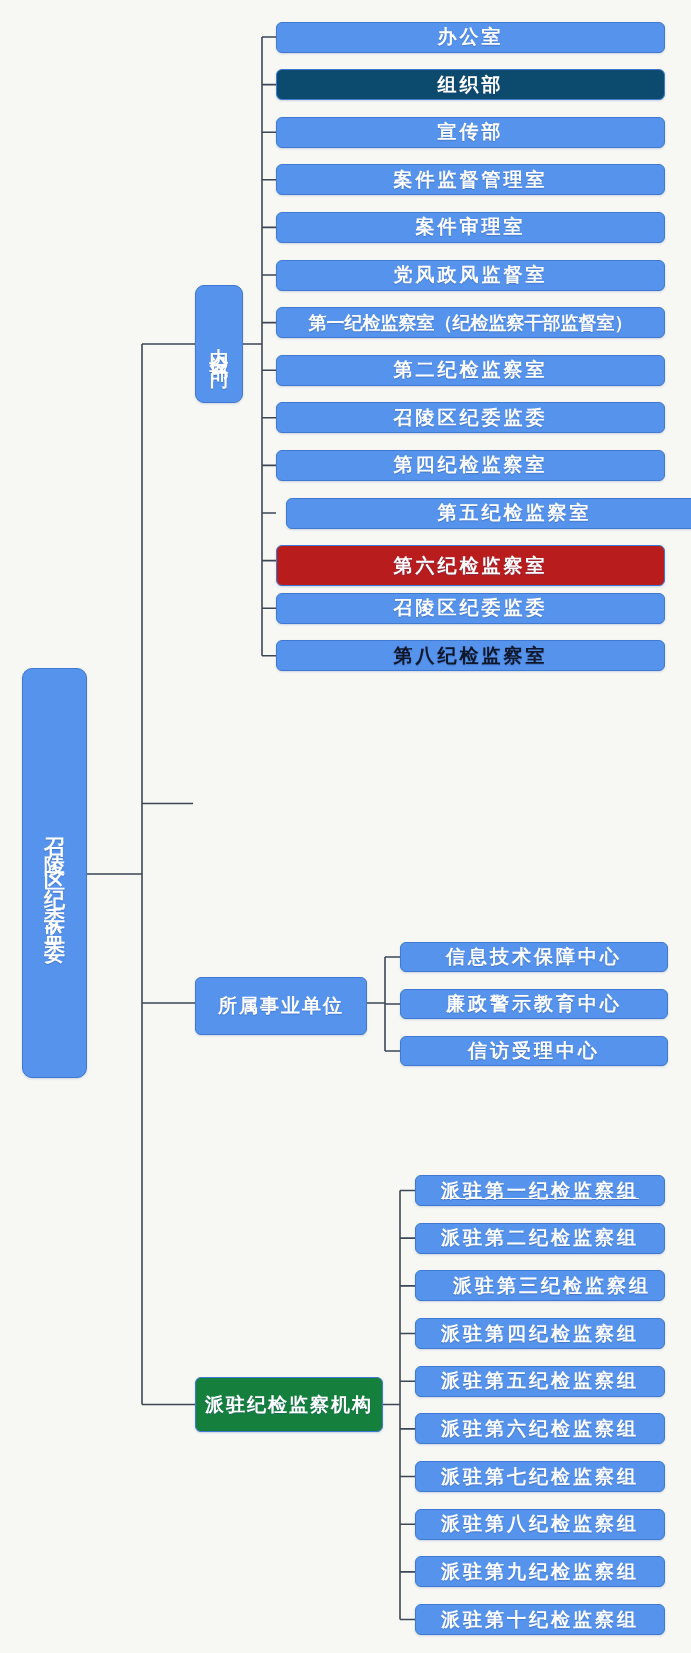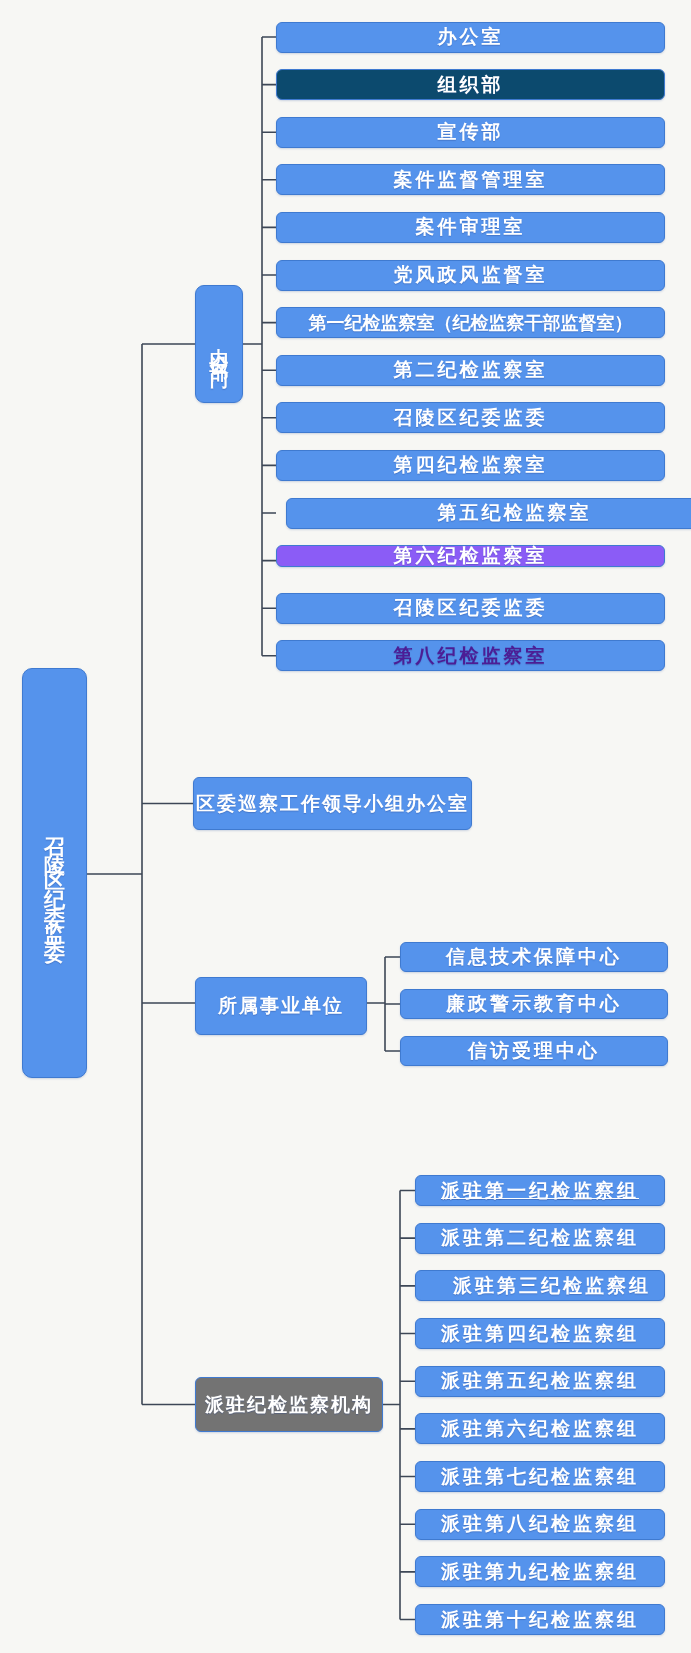--- a/index.html
+++ b/index.html
@@ -71,41 +71,40 @@
 <div class="canvas" style="background: rgb(247, 247, 244);">
 
   <svg class="connectors" id="connector-layer" viewBox="0 0 691 1653" xmlns="http://www.w3.org/2000/svg">
       <path d="M 142 344 V 1404.5 M 87 874 H 142 M 142 803.5 H 193 M 142 344 H 195 M 243 344 H 262 M 262 37 V 655.8000000000001 M 262 37 H 276 M 262 84.6 H 276 M 262 132.2 H 276 M 262 179.8 H 276 M 262 227.4 H 276 M 262 275 H 276 M 262 322.6 H 276 M 262 370.2 H 276 M 262 417.8 H 276 M 262 465.40000000000003 H 276 M 262 513 H 276 M 262 560.6 H 276 M 262 608.2 H 276 M 262 655.8000000000001 H 276 M 142 1003 H 195 M 367 1003 H 385 M 385 957 V 1051 M 385 957 H 400 M 385 1004 H 400 M 385 1051 H 400 M 142 1404.5 H 195 M 383 1404.5 H 400 M 400 1190.5 V 1619.53 M 400 1190.5 H 415 M 400 1238.17 H 415 M 400 1285.84 H 415 M 400 1333.51 H 415 M 400 1381.18 H 415 M 400 1428.85 H 415 M 400 1476.52 H 415 M 400 1524.19 H 415 M 400 1571.8600000000001 H 415 M 400 1619.53 H 415" stroke="#3d4756" stroke-width="1.6" fill="none"></path>
     </svg>
 
   <div class="node vlabel root" id="root-node" style="left: 22px; top: 668px; width: 65px; height: 410px; background: rgb(85, 147, 236); border-color: rgb(63, 122, 208); color: rgb(255, 255, 255);">召陵区纪委监委</div>
 
   <div class="node vlabel branch-v" id="branch-internal" style="left: 195px; top: 285px; width: 48px; height: 118px; background: rgb(85, 147, 236); border-color: rgb(63, 122, 208); color: rgb(255, 255, 255);">内设部门</div>
 
-  <div class="node branch-h" id="branch-inspection" style="left: 193px; top: 777px; width: 279px; height: 53px; background: rgb(85, 147, 236); border-color: rgb(63, 122, 208); color: rgb(255, 255, 255);">区委巡察工作领导小组办公室</div>
 
   <div class="node branch-h" id="branch-institutions" style="left: 195px; top: 977px; width: 172px; height: 58px; background: rgb(85, 147, 236); border-color: rgb(63, 122, 208); color: rgb(255, 255, 255);">所属事业单位</div>
 
-  <div class="node branch-h" id="branch-dispatched" style="left: 195px; top: 1377px; width: 188px; height: 55px; background: #737373; border-color: rgb(63, 122, 208); color: rgb(255, 255, 255);">派驻纪检监察机构</div>
+  <div class="node branch-h" id="branch-dispatched" style="left: 195px; top: 1377px; width: 188px; height: 55px; background: #15803d; border-color: rgb(63, 122, 208); color: rgb(255, 255, 255);">派驻纪检监察机构</div>
 
   <div id="children-internal">
       <div class="node child" style="left: 276px; top: 21.5px; width: 389px; height: 31px; background: rgb(85, 147, 236); border-color: rgb(63, 122, 208); color: rgb(255, 255, 255);">办公室</div>
       <div class="node child" style="left: 276px; top: 69.1px; width: 389px; height: 31px; background: #0c4a6e; border-color: rgb(63, 122, 208); color: rgb(255, 255, 255);">组织部</div>
       <div class="node child" style="left: 276px; top: 116.7px; width: 389px; height: 31px; background: rgb(85, 147, 236); border-color: rgb(63, 122, 208); color: rgb(255, 255, 255);">宣传部</div>
       <div class="node child" style="left: 276px; top: 164.3px; width: 389px; height: 31px; background: rgb(85, 147, 236); border-color: rgb(63, 122, 208); color: rgb(255, 255, 255);">案件监督管理室</div>
       <div class="node child" style="left: 276px; top: 211.9px; width: 389px; height: 31px; background: rgb(85, 147, 236); border-color: rgb(63, 122, 208); color: rgb(255, 255, 255);">案件审理室</div>
       <div class="node child" style="left: 276px; top: 259.5px; width: 389px; height: 31px; background: rgb(85, 147, 236); border-color: rgb(63, 122, 208); color: rgb(255, 255, 255);">党风政风监督室</div>
       <div class="node child" style="left: 276px; top: 307.1px; width: 389px; height: 31px; font-size: 18px; letter-spacing: 0px; background: rgb(85, 147, 236); border-color: rgb(63, 122, 208); color: rgb(255, 255, 255);">第一纪检监察室（纪检监察干部监督室）</div>
       <div class="node child" style="left: 276px; top: 354.7px; width: 389px; height: 31px; background: rgb(85, 147, 236); border-color: rgb(63, 122, 208); color: rgb(255, 255, 255);">第二纪检监察室</div>
       <div class="node child" style="left: 276px; top: 402.3px; width: 389px; height: 31px; background: rgb(85, 147, 236); border-color: rgb(63, 122, 208); color: rgb(255, 255, 255);">召陵区纪委监委</div>
       <div class="node child" style="left: 276px; top: 449.9px; width: 389px; height: 31px; background: rgb(85, 147, 236); border-color: rgb(63, 122, 208); color: rgb(255, 255, 255);">第四纪检监察室</div>
       <div class="node child" style="left: 276px; top: 497.5px; width: 457px; height: 31px; background: rgb(85, 147, 236); border-color: rgb(63, 122, 208); color: rgb(255, 255, 255); margin-left: 10px;">第五纪检监察室</div>
-      <div class="node child" style="left: 276px; top: 545.1px; width: 389px; height: 22px; background: #8b5cf6; border-color: rgb(63, 122, 208); color: rgb(255, 255, 255);">第六纪检监察室</div>
+      <div class="node child" style="left: 276px; top: 545.1px; width: 389px; height: 41px; background: #b91c1c; border-color: rgb(63, 122, 208); color: rgb(255, 255, 255);">第六纪检监察室</div>
       <div class="node child" style="left: 276px; top: 592.7px; width: 389px; height: 31px; background: rgb(85, 147, 236); border-color: rgb(63, 122, 208); color: rgb(255, 255, 255);">召陵区纪委监委</div>
-      <div class="node child" style="left: 276px; top: 640.3px; width: 389px; height: 31px; background: rgb(85, 147, 236); border-color: rgb(63, 122, 208); color: #4c1d95;">第八纪检监察室</div>
+      <div class="node child" style="left: 276px; top: 640.3px; width: 389px; height: 31px; background: rgb(85, 147, 236); border-color: rgb(63, 122, 208); color: #0f172a;">第八纪检监察室</div>
     </div>
   <div id="children-institutions">
       <div class="node child" style="left: 400px; top: 942px; width: 268px; height: 30px; background: rgb(85, 147, 236); border-color: rgb(63, 122, 208); color: rgb(255, 255, 255);">信息技术保障中心</div>
       <div class="node child" style="left: 400px; top: 989px; width: 268px; height: 30px; background: rgb(85, 147, 236); border-color: rgb(63, 122, 208); color: rgb(255, 255, 255);">廉政警示教育中心</div>
       <div class="node child" style="left: 400px; top: 1036px; width: 268px; height: 30px; background: rgb(85, 147, 236); border-color: rgb(63, 122, 208); color: rgb(255, 255, 255);">信访受理中心</div>
     </div>
   <div id="children-dispatched">
       <div class="node child" style="left: 415px; top: 1175px; width: 250px; height: 31px; background: rgb(85, 147, 236); border-color: rgb(63, 122, 208); color: rgb(255, 255, 255); text-decoration: underline;">派驻第一纪检监察组</div>
       <div class="node child" style="left: 415px; top: 1222.67px; width: 250px; height: 31px; background: rgb(85, 147, 236); border-color: rgb(63, 122, 208); color: rgb(255, 255, 255);">派驻第二纪检监察组</div>
       <div class="node child" style="left: 415px; top: 1270.34px; width: 250px; height: 31px; background: rgb(85, 147, 236); border-color: rgb(63, 122, 208); color: rgb(255, 255, 255); padding-left: 24px;">派驻第三纪检监察组</div>

